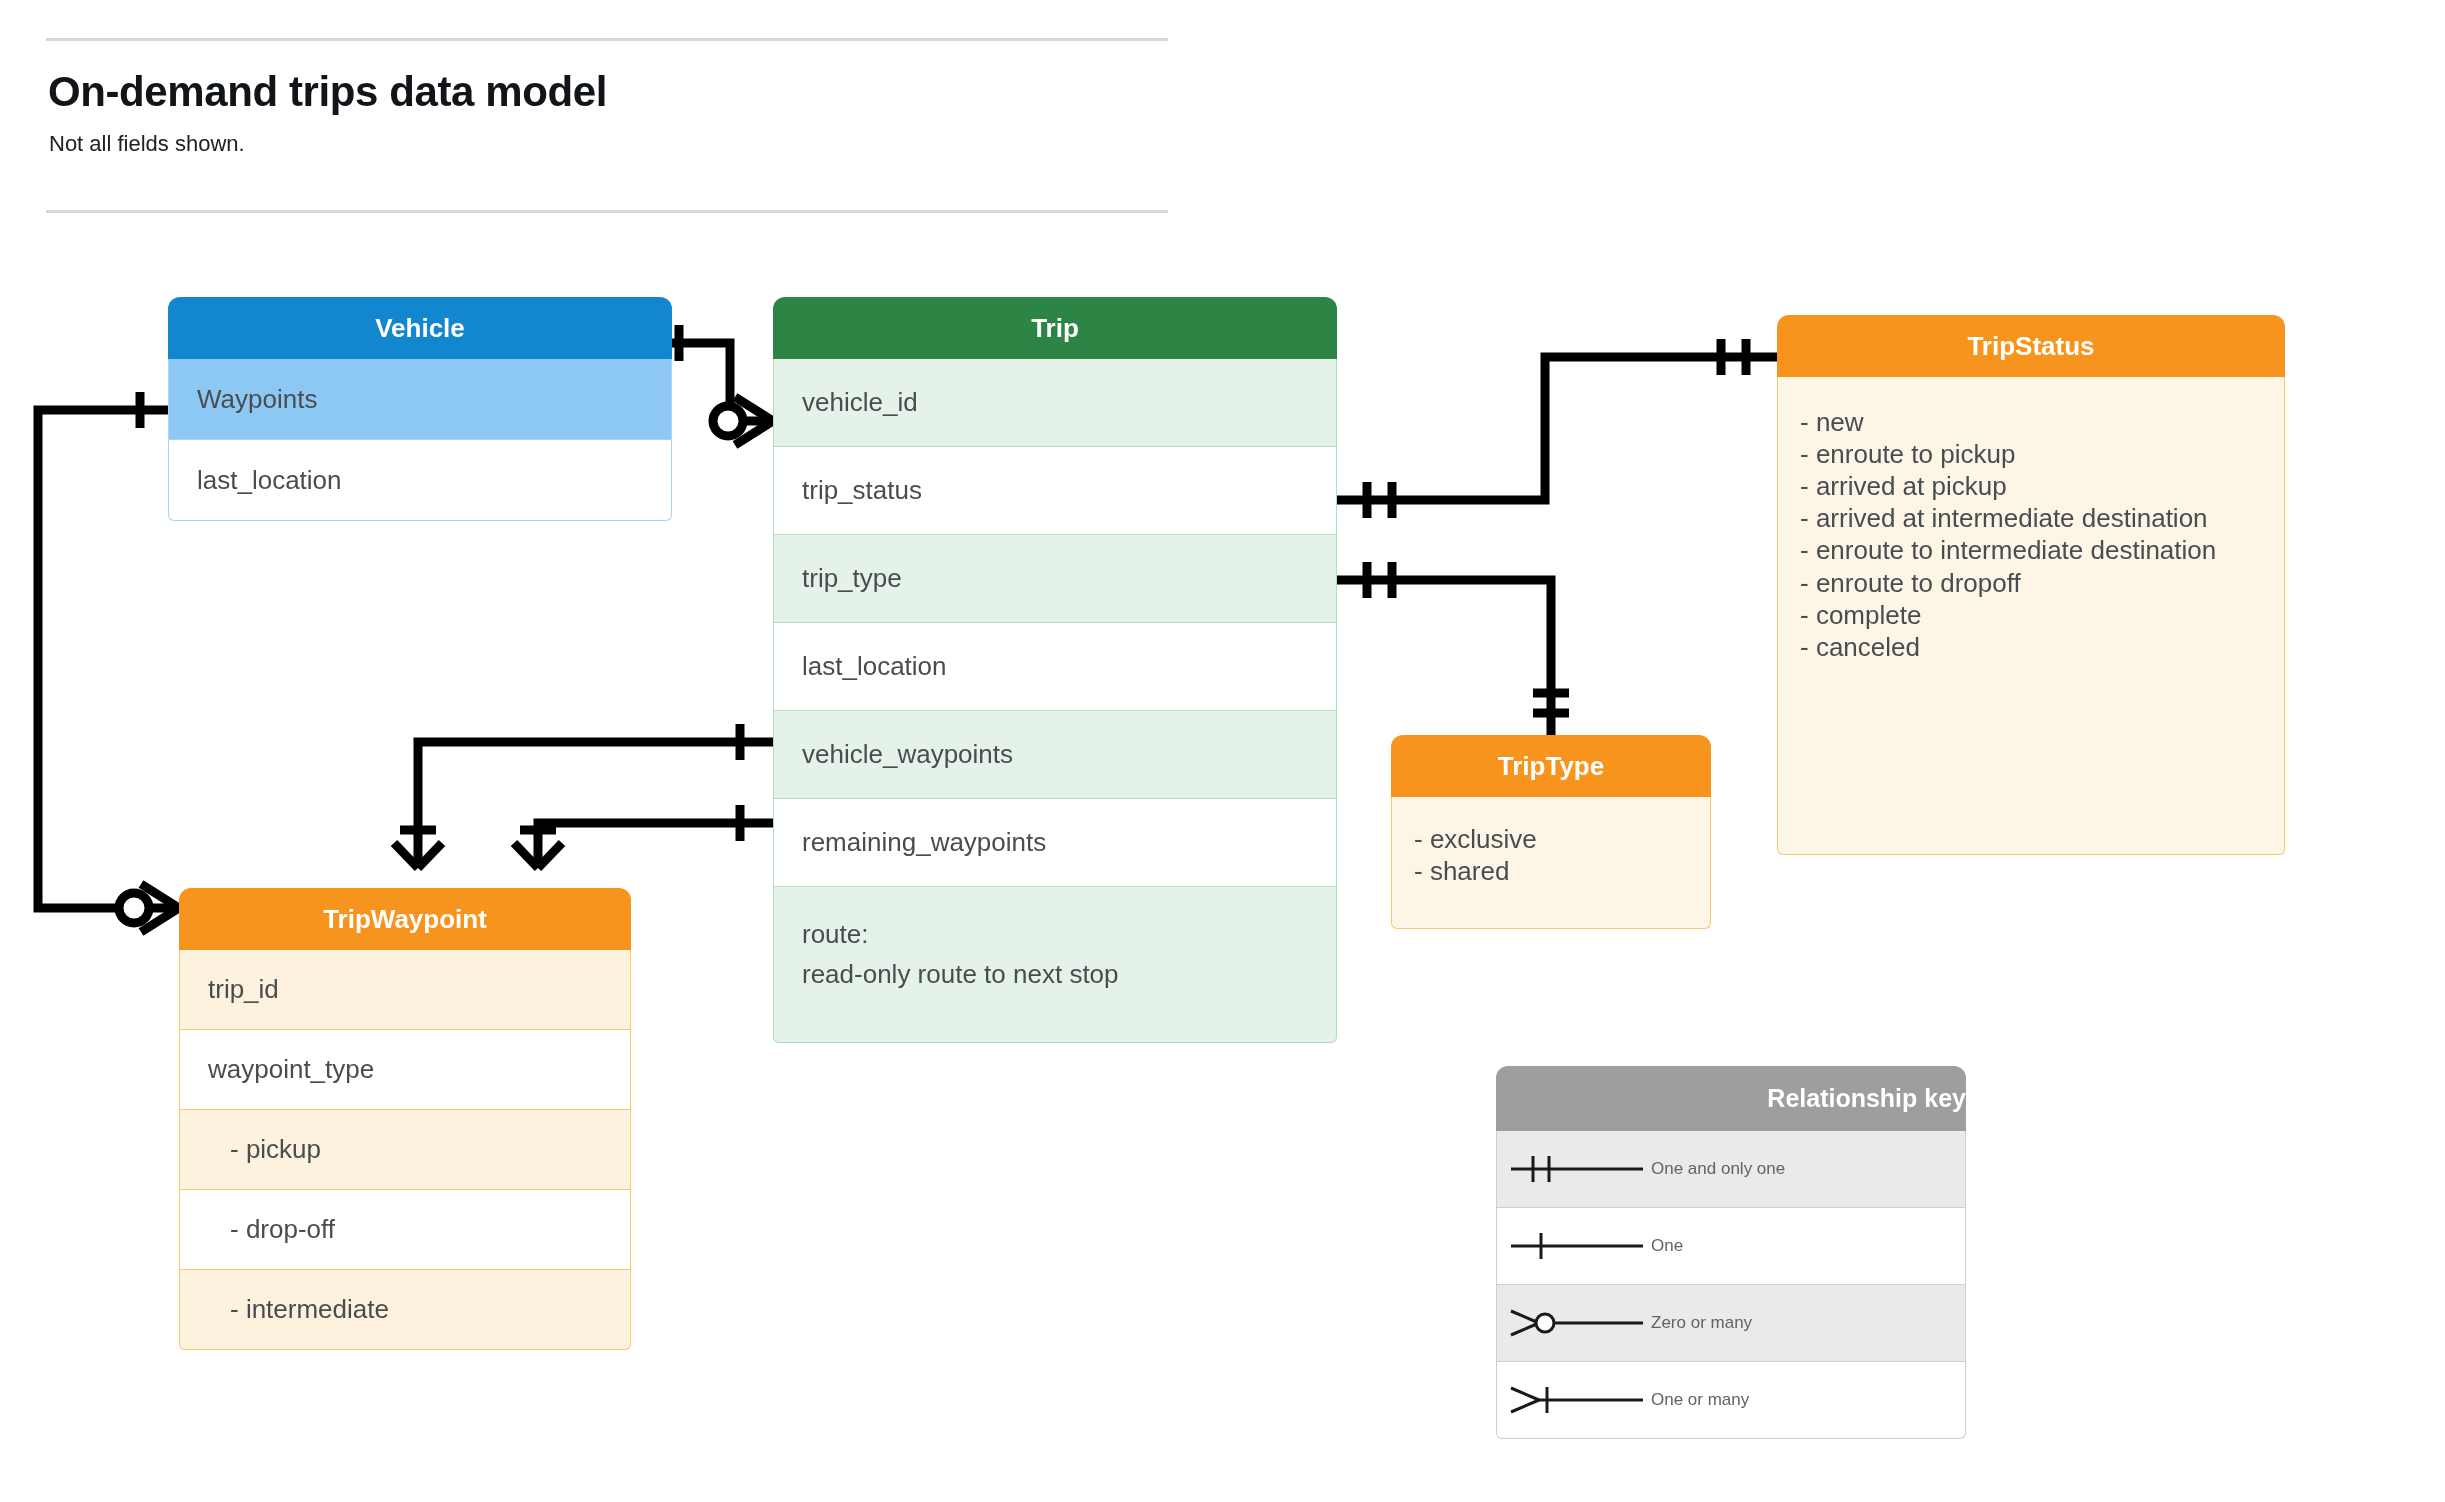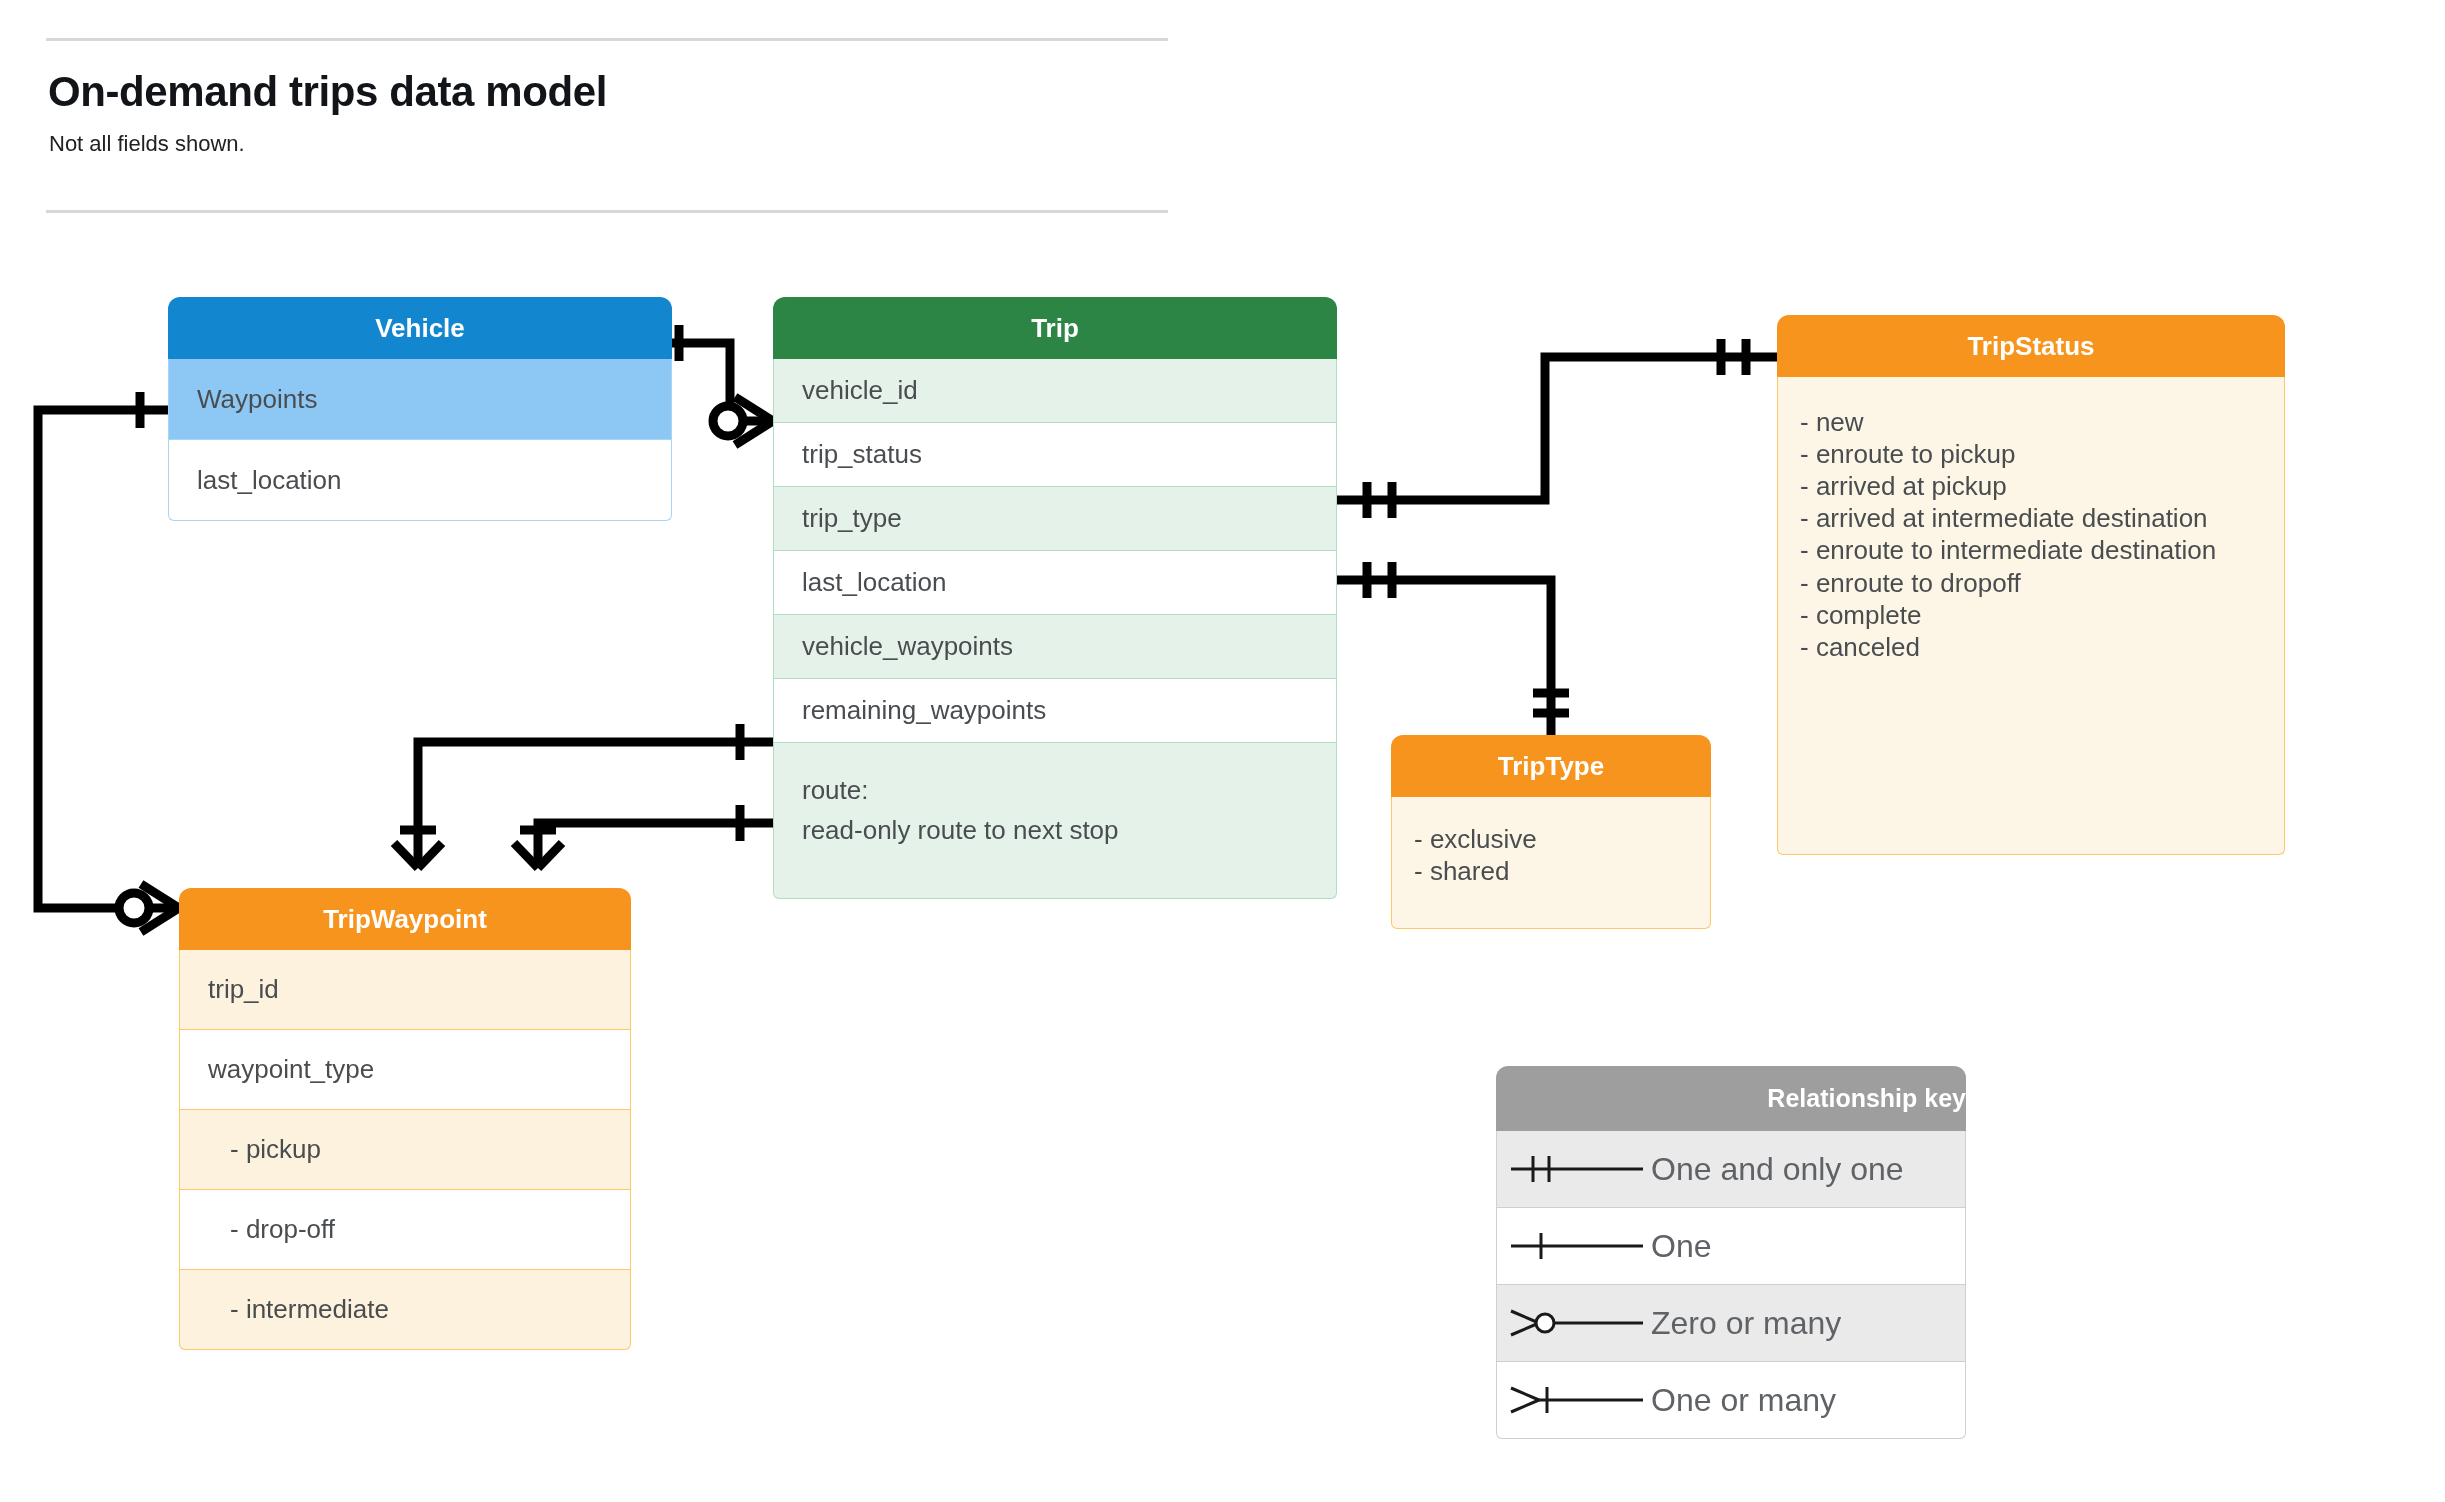--- a/index.html
+++ b/index.html
@@ -80,21 +80,21 @@
   
   #ent-vehicle { left: 168px; top: 297px; width: 504px; }
   #ent-vehicle .ehead { background: #1286ce; }
   #ent-vehicle .erow { border-color: #a8d5f5; height: 81px; }
   #ent-vehicle .erow.alt  { background: #8dc8f5; }
   #ent-vehicle .erow.plain{ background: #ffffff; }
 
   
   #ent-trip { left: 773px; top: 297px; width: 564px; }
   #ent-trip .ehead { background: #2c8545; }
-  #ent-trip .erow { border-color: #b3ddbf; height: 64px; }
+  #ent-trip .erow { border-color: #b3ddbf; height: 88px; }
   #ent-trip .erow.alt  { background: #e5f2e9; }
   #ent-trip .erow.plain{ background: #ffffff; }
   #ent-trip .erow.tall { height: 156px; align-items: flex-start; padding-top: 28px; }
   #ent-trip .erow.tall .multi { line-height: 1.52; }
 
   
   #ent-tripwaypoint { left: 179px; top: 888px; width: 452px; }
   #ent-tripwaypoint .ehead { background: #f7941d; }
   #ent-tripwaypoint .erow { border-color: #fbc96a; height: 80px; }
   #ent-tripwaypoint .erow.alt  { background: #fdf2dd; }
@@ -159,21 +159,21 @@
     align-items: center;
     border: 1px solid #cfcfcf;
     border-top: 0;
     padding-left: 6px;
   }
   #legend .lrow.shade { background: #eaeaea; }
   #legend .lrow.plain { background: #ffffff; }
   #legend .lrow.last { border-radius: 0 0 6px 6px; }
   #legend .lsym { width: 148px; flex: none; height: 40px; }
   #legend .llabel {
-    font-size: 32px;
+    font-size: 17px;
     color: #5f6368;
     white-space: nowrap;
   }
 
   
   #wires {
     position: absolute;
     left: 0; top: 0;
     width: 2445px; height: 1502px;
     pointer-events: none;

